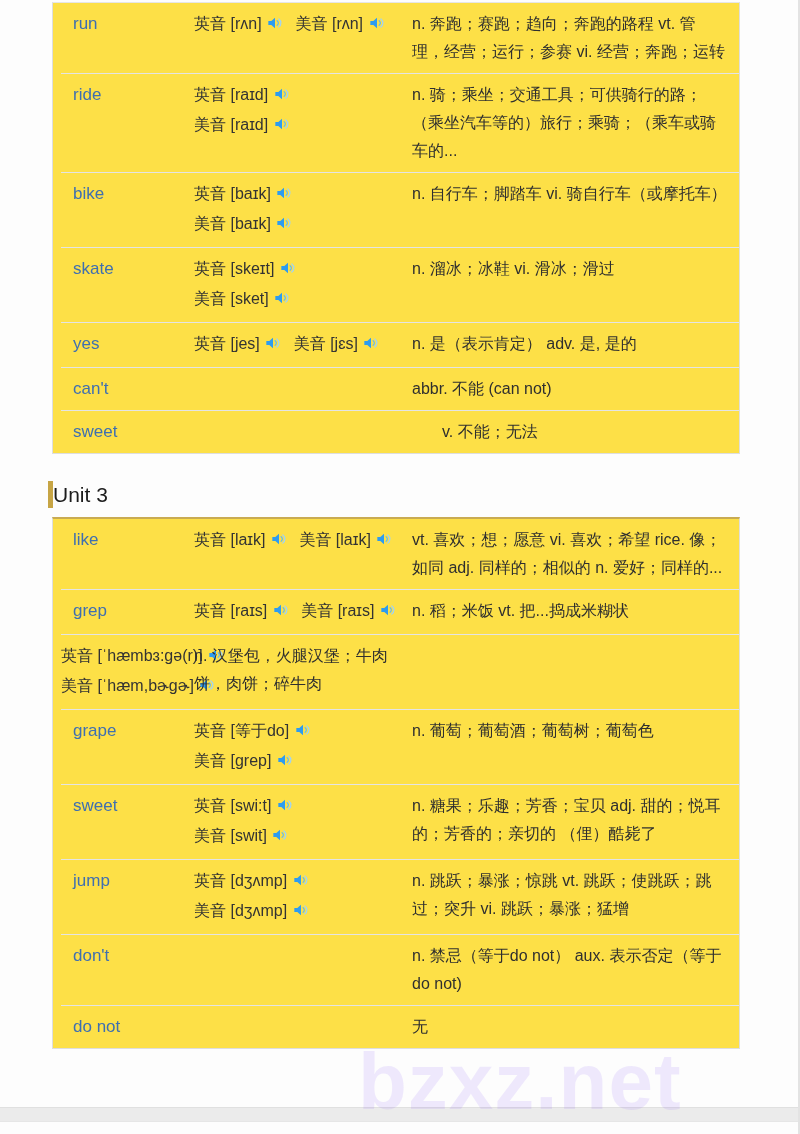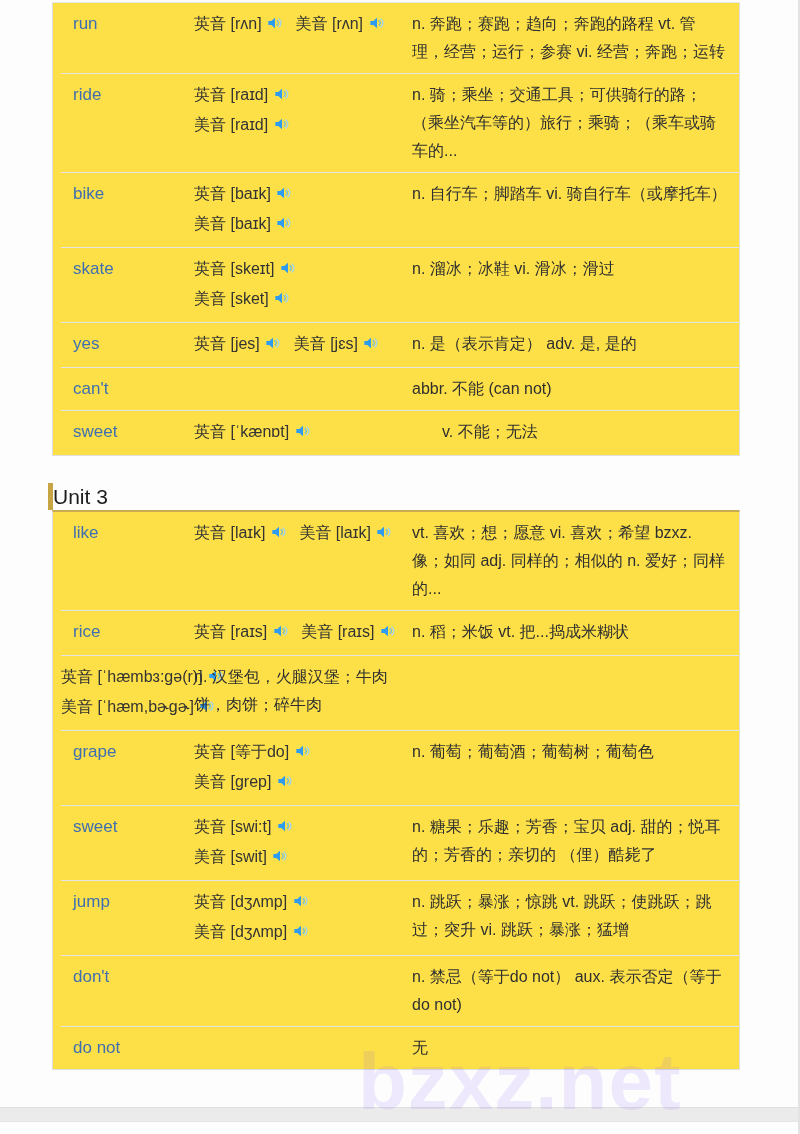--- a/index.html
+++ b/index.html
@@ -56,21 +56,21 @@
   }
 
   .unit-heading {
     margin:27px 0 0 48px;
     border-left:5px solid #c7a545;
     font-size:21px;
     line-height:27px;
     color:#1c1c1c;
     font-weight:500;
   }
-  .unit-heading + .vtable { }
+  .unit-heading + .vtable { margin-top:9px; }
 
   .watermark {
     position:absolute;
     left:358px; top:1036px;
     font-size:80px;
     font-weight:800;
     letter-spacing:1px;
     color:#8b5cf6;
     opacity:0.12;
     pointer-events:none;
@@ -194,27 +194,20 @@
 
   <div class="row">
     <div class="cell word">can't</div>
     <div class="cell pron"></div>
     <div class="cell def">abbr. 不能 (can not)</div>
   </div>
 
   <div class="row">
     <div class="cell word">sweet</div>
     <div class="cell pron">
-          <span class="pron-line"><span class="pron-label">英音 </span><span>[ˈkænɒt]</span>
-  <span class="spk"><svg width="16" height="16" viewBox="0 0 24 24">
-                <path fill="#2d9cf0" d="M2 9v6h4.5L12 20V4L6.5 9H2z"></path>
-                <path d="M15.2 8.6c1.15.9 1.85 2.1 1.85 3.4s-.7 2.5-1.85 3.4" stroke="#5fb8f5" stroke-width="1.8" fill="none" stroke-linecap="round"></path>
-                <path d="M17.8 5.9c1.9 1.5 3 3.7 3 6.1s-1.1 4.6-3 6.1" stroke="#9ed3f8" stroke-width="1.8" fill="none" stroke-linecap="round"></path>
-              </svg></span>
-</span>
         </div>
     <div class="cell def indent">v. 不能；无法</div>
   </div>
 </section>
 
   <h2 class="unit-heading">Unit 3</h2>
 
   <section class="vtable gold-top">
   <div class="row">
     <div class="cell word">like</div>
@@ -224,25 +217,25 @@
                 <path d="M15.2 8.6c1.15.9 1.85 2.1 1.85 3.4s-.7 2.5-1.85 3.4" stroke="#5fb8f5" stroke-width="1.8" fill="none" stroke-linecap="round"></path>
                 <path d="M17.8 5.9c1.9 1.5 3 3.7 3 6.1s-1.1 4.6-3 6.1" stroke="#9ed3f8" stroke-width="1.8" fill="none" stroke-linecap="round"></path>
               </svg></span>
 </span><span class="pron-line"><span class="pron-label">美音 </span><span>[laɪk]</span>
   <span class="spk"><svg width="16" height="16" viewBox="0 0 24 24">
                 <path fill="#2d9cf0" d="M2 9v6h4.5L12 20V4L6.5 9H2z"></path>
                 <path d="M15.2 8.6c1.15.9 1.85 2.1 1.85 3.4s-.7 2.5-1.85 3.4" stroke="#5fb8f5" stroke-width="1.8" fill="none" stroke-linecap="round"></path>
                 <path d="M17.8 5.9c1.9 1.5 3 3.7 3 6.1s-1.1 4.6-3 6.1" stroke="#9ed3f8" stroke-width="1.8" fill="none" stroke-linecap="round"></path>
               </svg></span>
 </span></div>
-    <div class="cell def">vt. 喜欢；想；愿意 vi. 喜欢；希望 bzxz. 像；如同 adj. 同样的；相似的 n. 爱好；同样的...</div>
-  </div>
-
-  <div class="row">
-    <div class="cell word">rice</div>
+    <div class="cell def">vt. 喜欢；想；愿意 vi. 喜欢；希望 rice. 像；如同 adj. 同样的；相似的 n. 爱好；同样的...</div>
+  </div>
+
+  <div class="row">
+    <div class="cell word">grep</div>
     <div class="cell pron inline"><span class="pron-line"><span class="pron-label">英音 </span><span>[raɪs]</span>
   <span class="spk"><svg width="16" height="16" viewBox="0 0 24 24">
                 <path fill="#2d9cf0" d="M2 9v6h4.5L12 20V4L6.5 9H2z"></path>
                 <path d="M15.2 8.6c1.15.9 1.85 2.1 1.85 3.4s-.7 2.5-1.85 3.4" stroke="#5fb8f5" stroke-width="1.8" fill="none" stroke-linecap="round"></path>
                 <path d="M17.8 5.9c1.9 1.5 3 3.7 3 6.1s-1.1 4.6-3 6.1" stroke="#9ed3f8" stroke-width="1.8" fill="none" stroke-linecap="round"></path>
               </svg></span>
 </span><span class="pron-line"><span class="pron-label">美音 </span><span>[raɪs]</span>
   <span class="spk"><svg width="16" height="16" viewBox="0 0 24 24">
                 <path fill="#2d9cf0" d="M2 9v6h4.5L12 20V4L6.5 9H2z"></path>
                 <path d="M15.2 8.6c1.15.9 1.85 2.1 1.85 3.4s-.7 2.5-1.85 3.4" stroke="#5fb8f5" stroke-width="1.8" fill="none" stroke-linecap="round"></path>

